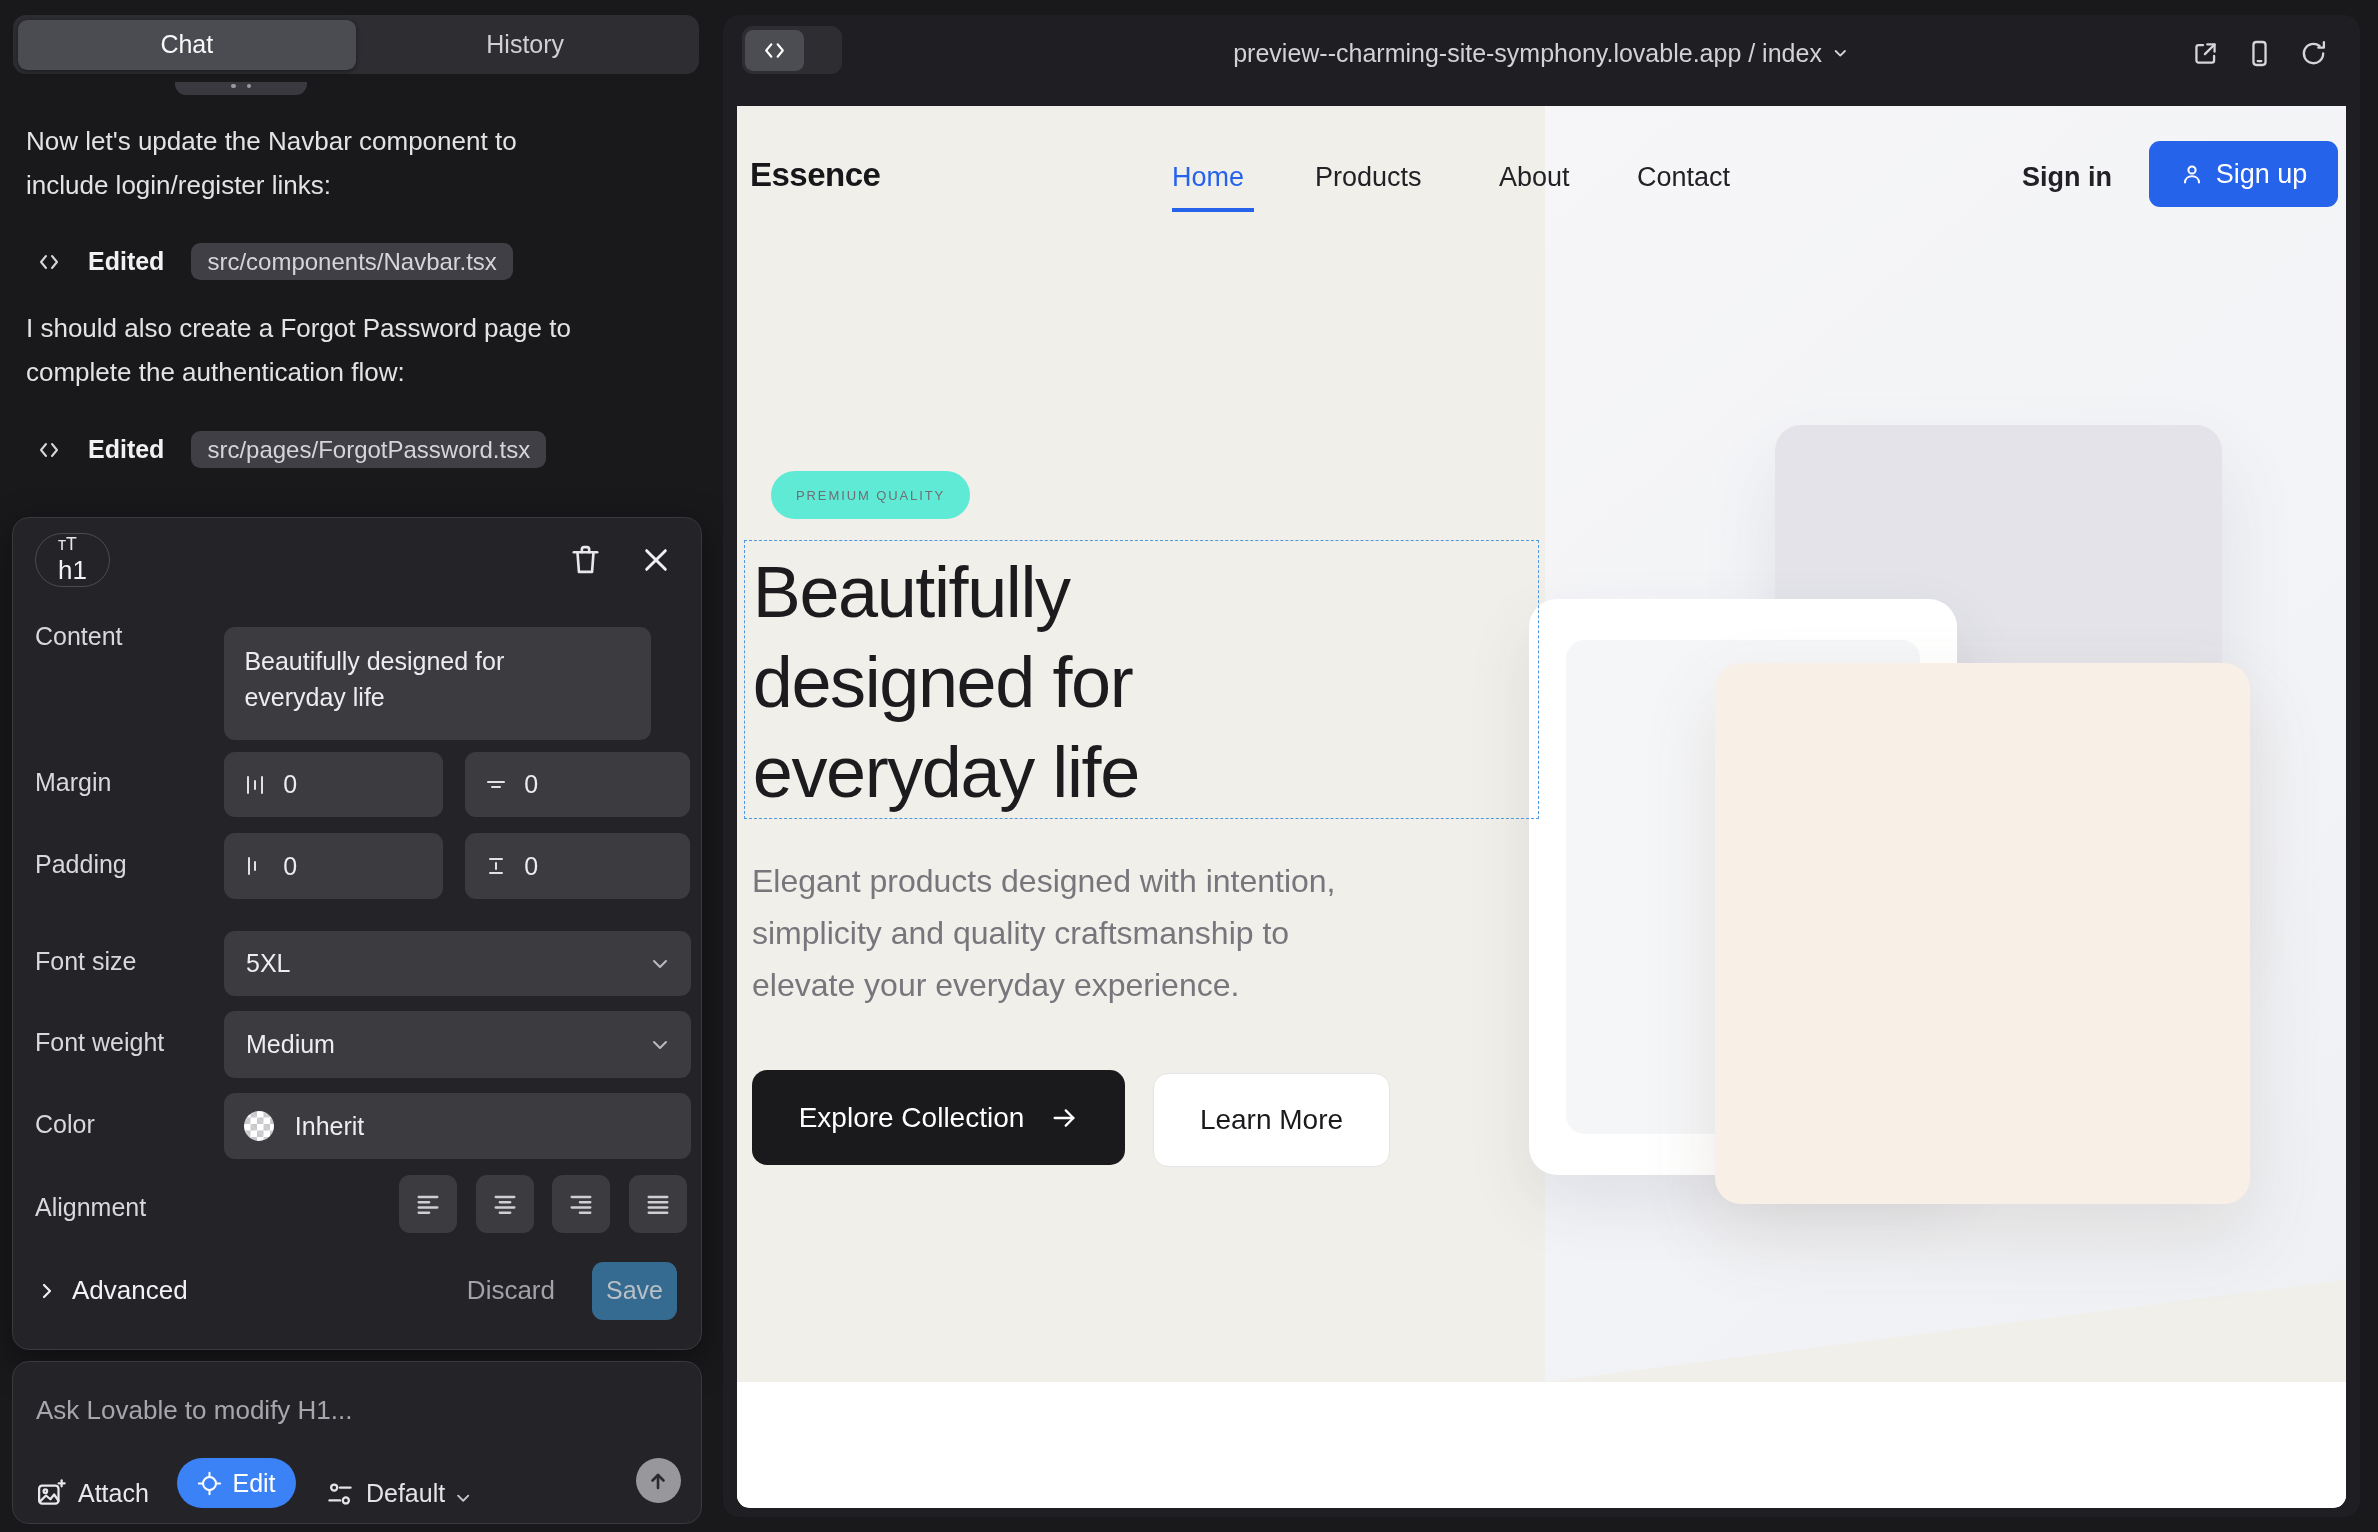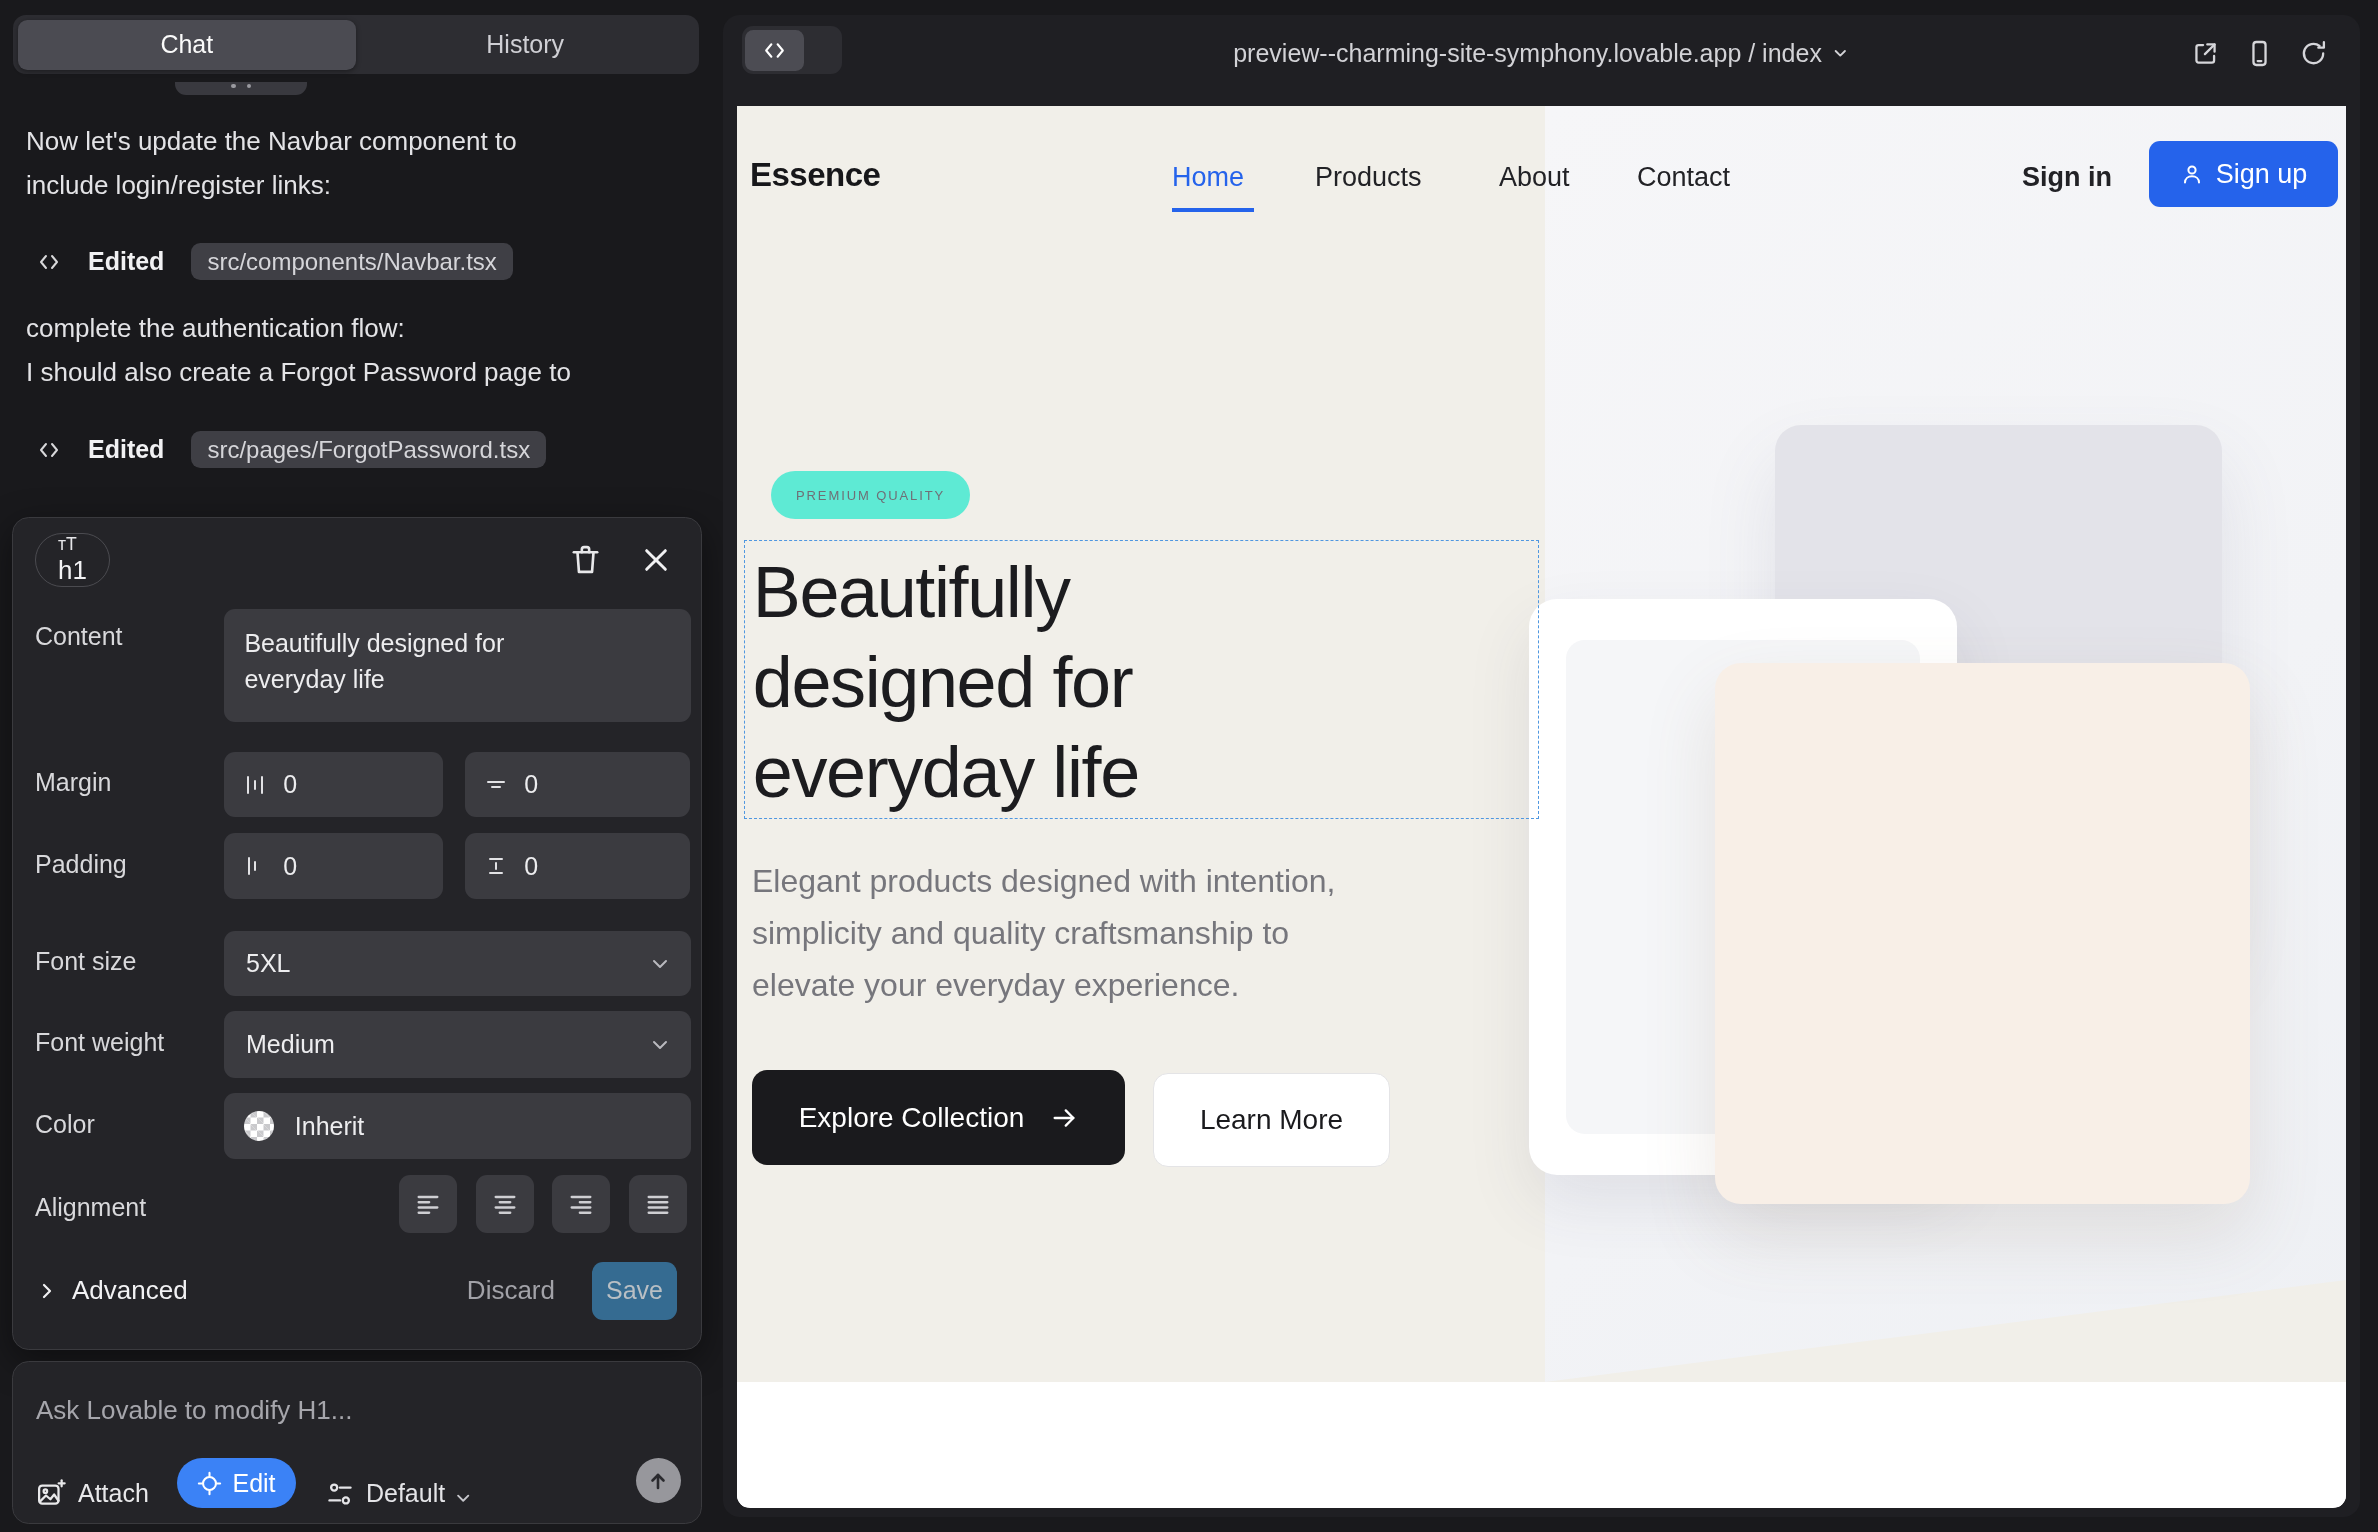--- a/index.html
+++ b/index.html
@@ -86,22 +86,22 @@
         <svg width="24" height="24" viewBox="0 0 24 24" fill="none" stroke="#d8d8da" stroke-width="2" stroke-linecap="round" stroke-linejoin="round">
             <polyline points="9 6 4 12 9 18"></polyline>
             <polyline points="15 6 20 12 15 18"></polyline>
           </svg>
       </span>
       <span class="edit-label">Edited</span>
       <span class="file-chip">src/components/Navbar.tsx</span>
     </div>
 
     <div class="msg" style="top:306px;">
+      <div>I should also create a Forgot Password page to</div>
       <div>complete the authentication flow:</div>
-      <div>I should also create a Forgot Password page to</div>
     </div>
 
     <div class="edit-row" style="top:429px;">
       <span class="icon">
         <svg width="24" height="24" viewBox="0 0 24 24" fill="none" stroke="#d8d8da" stroke-width="2" stroke-linecap="round" stroke-linejoin="round">
             <polyline points="9 6 4 12 9 18"></polyline>
             <polyline points="15 6 20 12 15 18"></polyline>
           </svg>
       </span>
       <span class="edit-label">Edited</span>
@@ -124,21 +124,21 @@
           </svg>
       </span>
       <span class="icon abs" style="left:627px; top:26px;">
         <svg width="32" height="32" viewBox="0 0 24 24" fill="none" stroke="#f0f0f2" stroke-width="2.2" stroke-linecap="round">
             <line x1="5" y1="5" x2="19" y2="19"></line>
             <line x1="19" y1="5" x2="5" y2="19"></line>
           </svg>
       </span>
 
       <div class="row-label" style="top:104px;">Content</div>
-      <div class="field" style="left:211px; top:91px; width:467px; height:113px; align-items:flex-start; padding:16px 20.4px;">
+      <div class="field" style="left:211px; top:109px; width:427px; height:113px; align-items:flex-start; padding:16px 20.4px;">
         <span style="display:block; width:311px; line-height:36px;">Beautifully designed for everyday life</span>
       </div>
 
       <div class="row-label" style="top:250px;">Margin</div>
       <div class="field" style="left:211px; top:234px; width:219px; height:65px; padding:0 18.6px; gap:16.7px;">
         <span class="icon">
           <svg width="24" height="24" viewBox="0 0 24 24" fill="none" stroke="#e2e2e5" stroke-width="2" stroke-linecap="round">
               <line x1="5" y1="4" x2="5" y2="20"></line>
               <line x1="19" y1="4" x2="19" y2="20"></line>
               <line x1="12" y1="8" x2="12" y2="16"></line>

